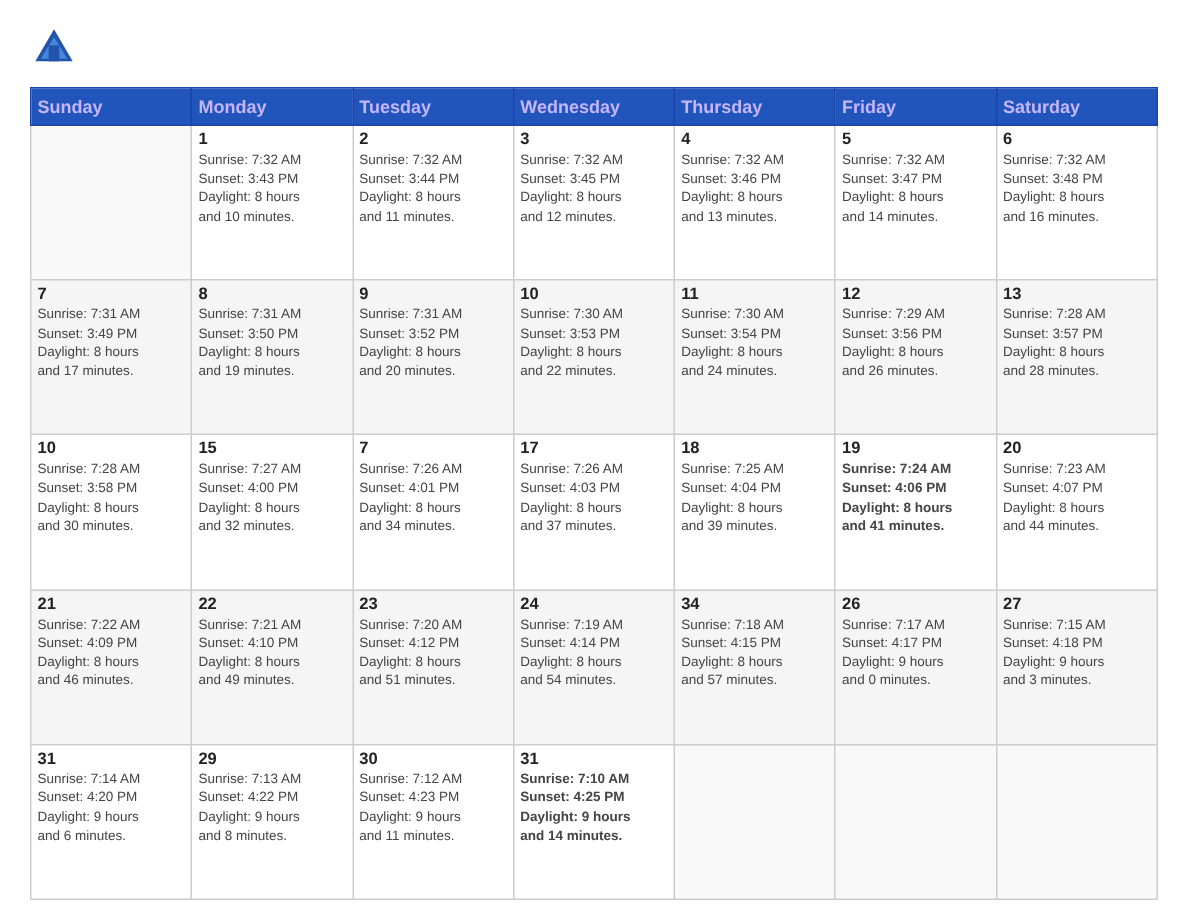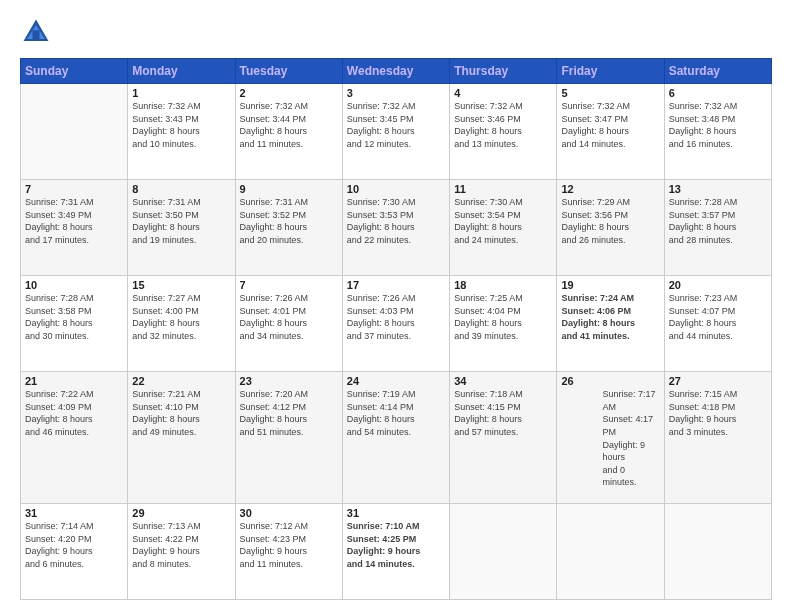--- a/index.html
+++ b/index.html
@@ -316,21 +316,21 @@
           </td>
           <td>
             <span class="day-number">34</span>
             <div class="day-info" style="white-space: pre-line;">Sunrise: 7:18 AM
 Sunset: 4:15 PM
 Daylight: 8 hours
 and 57 minutes.</div>
           </td>
           <td>
             <span class="day-number">26</span>
-            <div class="day-info" style="white-space: pre-line; margin-left: 41px;">Sunrise: 7:17 AM
+            <div class="day-info" style="white-space: pre-line;">Sunrise: 7:17 AM
 Sunset: 4:17 PM
 Daylight: 9 hours
 and 0 minutes.</div>
           </td>
           <td>
             <span class="day-number">27</span>
             <div class="day-info" style="white-space: pre-line;">Sunrise: 7:15 AM
 Sunset: 4:18 PM
 Daylight: 9 hours
 and 3 minutes.</div>

